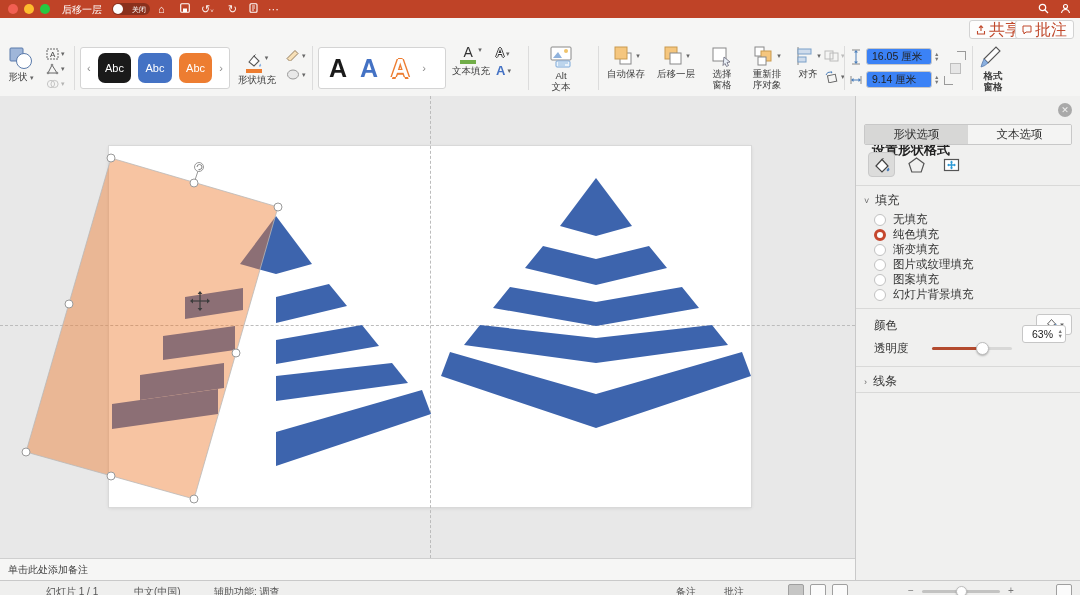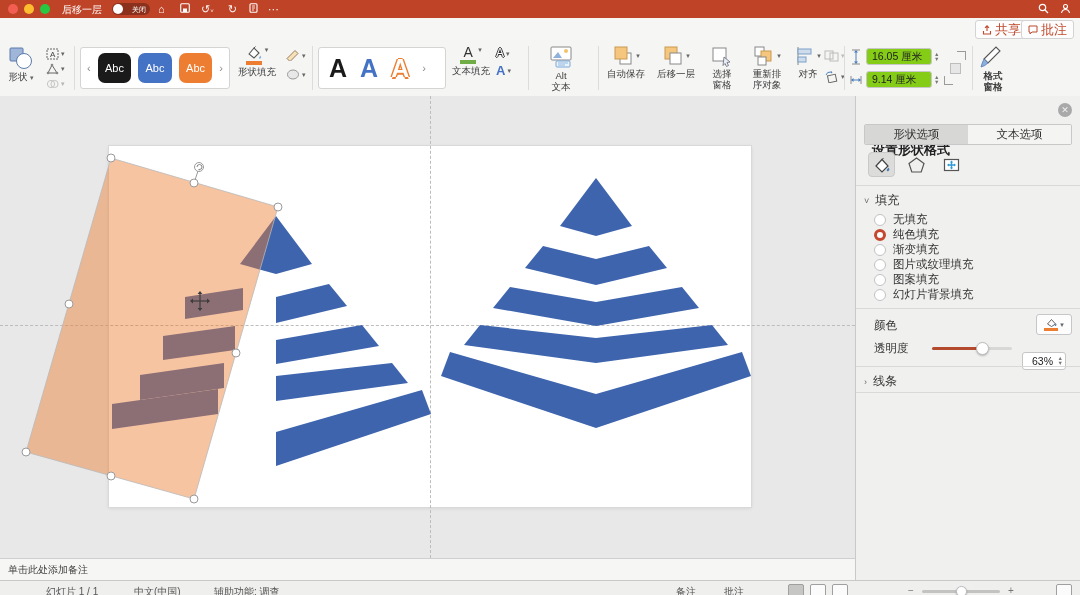--- a/index.html
+++ b/index.html
@@ -16,37 +16,37 @@
   .tb-ic{position:absolute;top:2px;color:rgba(255,255,255,.92);font-size:11px;line-height:14px;}
   .tb-title{position:absolute;left:0;right:0;top:2px;text-align:center;color:#fff;font-size:11.5px;font-weight:bold;}
   
   .tabbar{position:absolute;left:0;top:18px;width:1080px;height:22px;background:#f6f6f5;border-bottom:1px solid #e3e3e3;}
   .tabs{position:absolute;left:4px;top:0;display:flex;height:22px;align-items:center;}
   .tab{padding:0 9px;font-size:12px;color:#262626;height:22px;line-height:21px;position:relative;}
   .tab.active{color:#c5472e;font-weight:bold;}
   .tab.active::after{content:"";position:absolute;left:8px;right:8px;bottom:0;height:3px;background:#c5472e;border-radius:2px;}
   .tellme{display:flex;align-items:center;gap:3px;padding:0 8px;font-size:12px;color:#262626;}
   .topbtn{position:absolute;top:2px;height:17px;line-height:16px;background:#fdfdfd;border:1px solid #d3d3d3;
-          border-radius:3px;color:#c0492c;font-size:13px;padding:0 6px;display:flex;align-items:center;gap:3px;}
+          border-radius:3px;color:#c0492c;font-size:16px;padding:0 6px;display:flex;align-items:center;gap:3px;}
   
   .ribbon{position:absolute;left:0;top:40px;width:1080px;height:56px;background:#f5f5f4;border-bottom:1px solid #d2d2d2;}
   .vdiv{position:absolute;top:6px;width:1px;height:44px;background:#dcdcdc;}
   .rlbl{font-size:9.5px;color:#3c3c3c;text-align:center;line-height:10.5px;white-space:pre-line;}
   .caret{font-size:7px;color:#666;}
   .bigbtn{position:absolute;display:flex;flex-direction:column;align-items:center;gap:2px;}
   .minicol{position:absolute;display:flex;flex-direction:column;gap:3px;}
   .minibtn{display:flex;align-items:center;gap:2px;font-size:9px;color:#444;}
   .whitebox{position:absolute;top:7px;height:42px;background:#fff;border:1px solid #d4d4d4;border-radius:3px;
             display:flex;align-items:center;gap:7px;padding:0 6px;box-sizing:border-box;}
   .chip{width:36px;height:30px;border-radius:7px;color:#fff;font-size:11px;display:flex;align-items:center;justify-content:center;}
   .gal-arrow{color:#8a8a8a;font-size:11px;}
   .wa{font-size:25px;font-weight:bold;line-height:28px;}
   .colorbar{width:16px;height:4px;margin-top:1px;}
   .sizerow{position:absolute;display:flex;align-items:center;gap:4px;}
-  .sizebox{width:66px;height:17px;background:#84cc16;border:1px solid #c8c8c8;border-radius:3px;font-size:10.5px;color:#222;
+  .sizebox{width:66px;height:17px;background:#3b82f6;border:1px solid #c8c8c8;border-radius:3px;font-size:10.5px;color:#222;
            display:flex;align-items:center;padding-left:5px;box-sizing:border-box;}
   .spin{display:flex;flex-direction:column;font-size:5.5px;color:#777;line-height:5px;margin-left:-2px;}
   .cornermarks{position:absolute;width:22px;height:34px;}
   .cm-a{position:absolute;right:0;top:0;width:8px;height:8px;border-top:1.5px solid #9a9a9a;border-right:1.5px solid #9a9a9a;}
   .cm-b{position:absolute;left:0;bottom:0;width:8px;height:8px;border-bottom:1.5px solid #9a9a9a;border-left:1.5px solid #9a9a9a;}
   .cm-sq{position:absolute;left:6px;top:12px;width:9px;height:9px;background:#e6e6e6;border:1px solid #bdbdbd;}
   
   .canvas{position:absolute;left:0;top:96px;width:855px;height:462px;background:#e8e8e8;}
   .slide{position:absolute;left:109px;top:50px;width:642px;height:361px;background:#fff;
          box-shadow:0 0 0 1px #d9d9d9,0 1px 4px rgba(0,0,0,.12);}
@@ -183,21 +183,21 @@
     <div class="vdiv" style="left:74px;"></div>
 
     <div class="whitebox" style="left:80px;width:150px;">
       <span class="gal-arrow">‹</span>
       <span class="chip" style="background:#1a1a1a;">Abc</span>
       <span class="chip" style="background:#4472c4;">Abc</span>
       <span class="chip" style="background:#ed7d31;">Abc</span>
       <span class="gal-arrow">›</span>
     </div>
 
-    <div class="bigbtn" style="left:238px;top:6px;">
+    <div class="bigbtn" style="left:238px;top:14px;">
       <span style="display:flex;align-items:flex-start;gap:2px;">
         <span style="display:flex;flex-direction:column;align-items:center;">
           <svg width="17" height="14" viewBox="0 0 17 14">
               <path d="M3 8L8 2l5 5-5 5z" fill="#fdfdfd" stroke="#555" stroke-width="1.1"></path>
               <path d="M8 2l1.5-1.5" stroke="#555"></path>
               <path d="M14.5 9.5q1.5 2 0 3t-1.5-1z" fill="#8ab0e0"></path>
             </svg>
           <span class="colorbar" style="background:#ed7d31;"></span>
         </span>
         <span class="caret">▾</span>
@@ -504,21 +504,21 @@
         <span style="width:14px;height:3.5px;background:#ed7d31;margin-top:1px;"></span>
       </span>
       <span class="caret">▾</span>
     </div>
 
     <div class="p-row-label" style="top:245px;">透明度</div>
     <div class="track" style="left:76px;top:251px;">
       <span class="track-fill" style="width:50px;"></span>
       <span class="thumb" style="left:44px;"></span>
     </div>
-    <div class="spinbox" style="left:166px;top:256px;">
+    <div class="spinbox" style="left:166px;top:229px;">
       <span>63%</span>
       <span class="spin">
           <span>▲</span>
           <span>▼</span>
         </span>
     </div>
 
     <div class="p-hr" style="top:270px;"></div>
     <div class="p-sec" style="top:277px;">
       <span style="font-size:9px;color:#666;">›</span>

